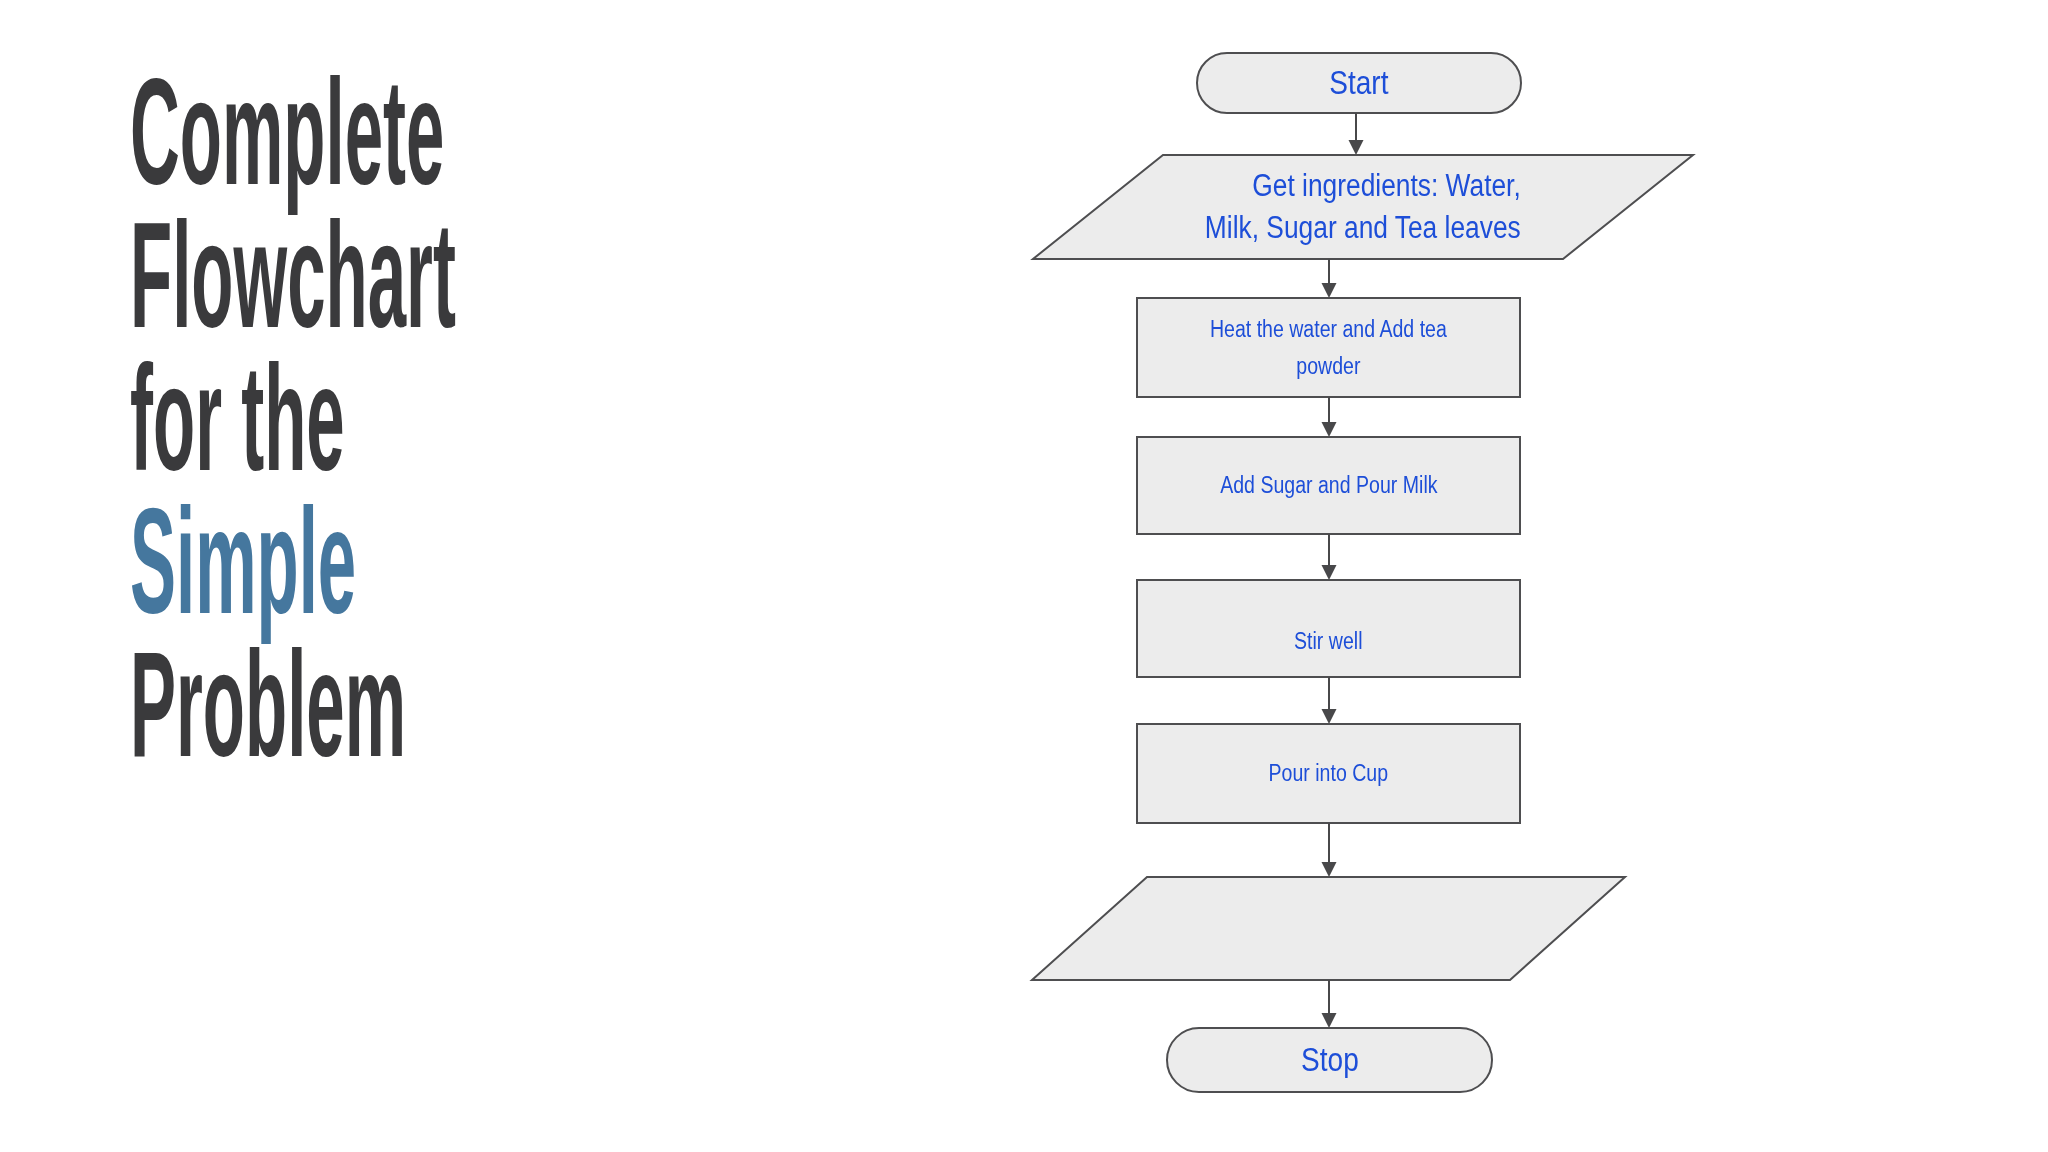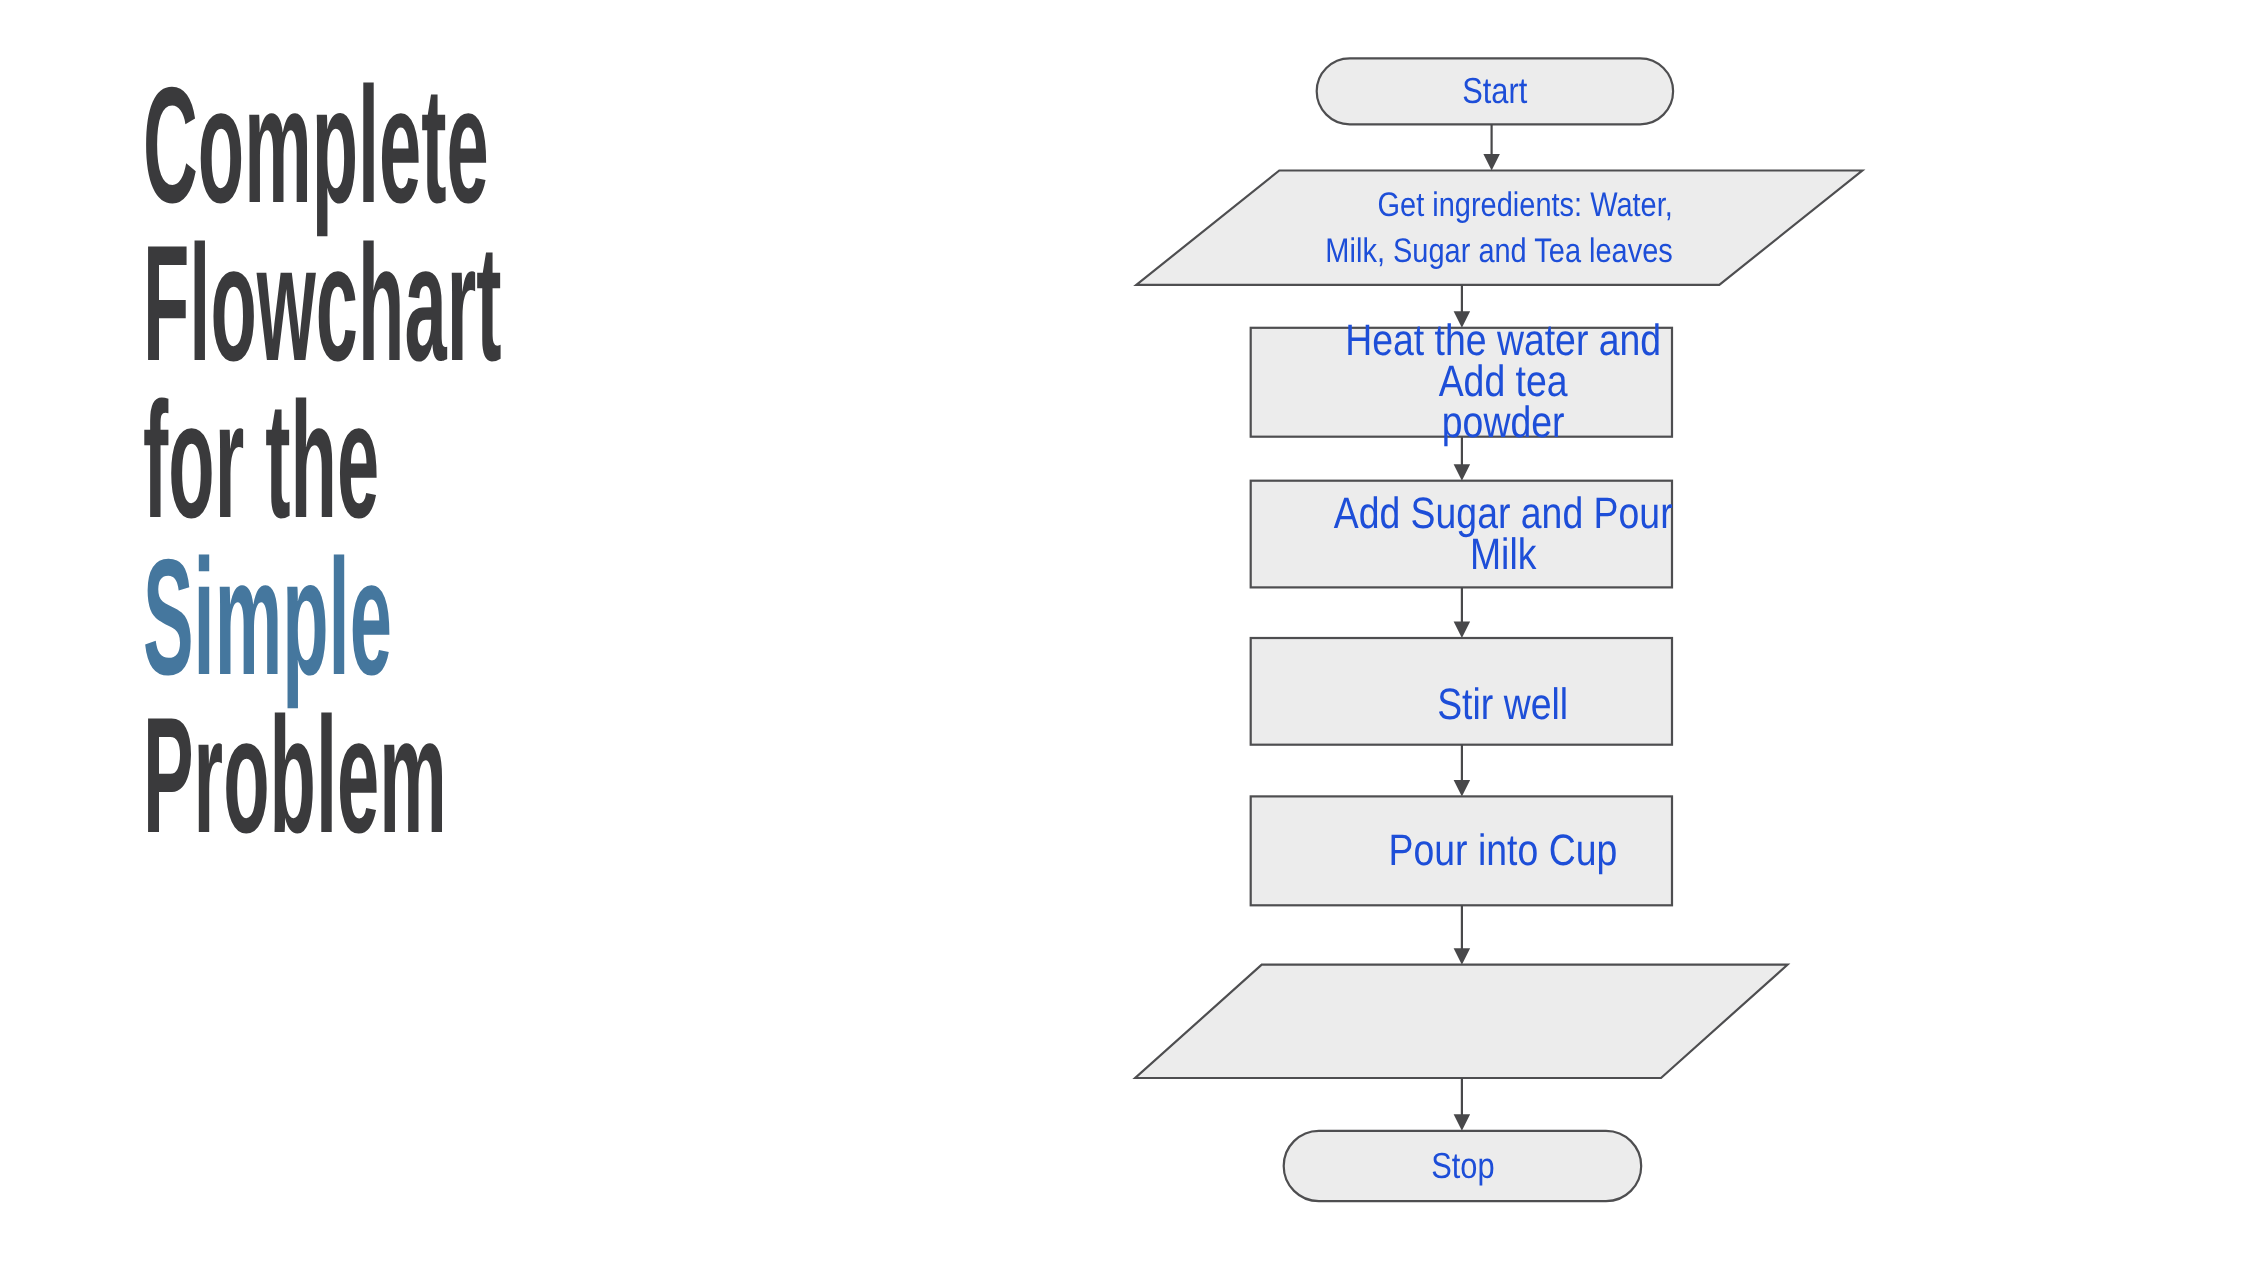--- a/index.html
+++ b/index.html
@@ -22,21 +22,21 @@
   
   .lbl{
     position:absolute;display:flex;align-items:center;justify-content:center;
     color:#1d4ed8;text-align:center;pointer-events:none;
   }
   .lbl > span{
     display:block;transform:scaleX(0.85);transform-origin:center center;
     white-space:pre-line;
   }
   .lbl.term{font-size:33px;line-height:38px;}
-  .lbl.proc{font-size:40px;line-height:37px;padding-left:38px;}
+  .lbl.proc{font-size:23px;line-height:37px;}
   .lbl.io{font-size:31px;line-height:42px;text-align:right;}
 </style>
 </head>
 <body>
 
 <div id="canvas">
 
   <div class="title">
     <div class="title-line">Complete</div>
     <div class="title-line">Flowchart</div>

